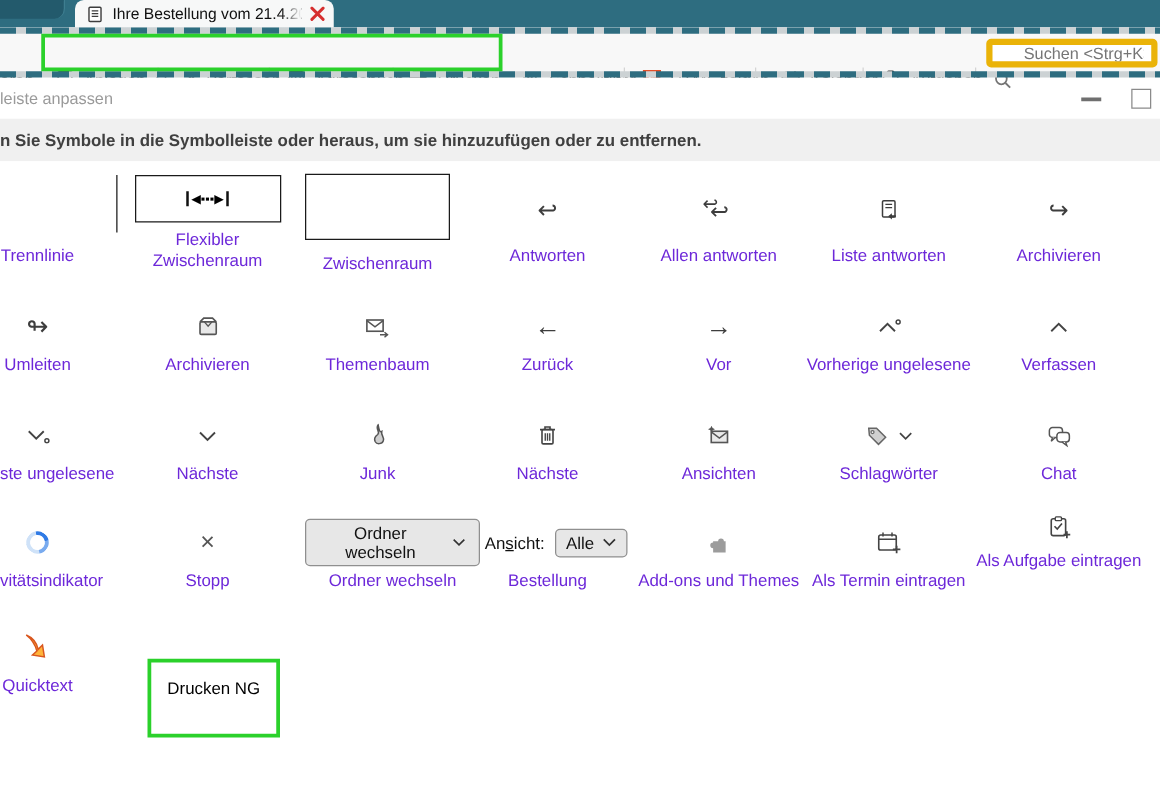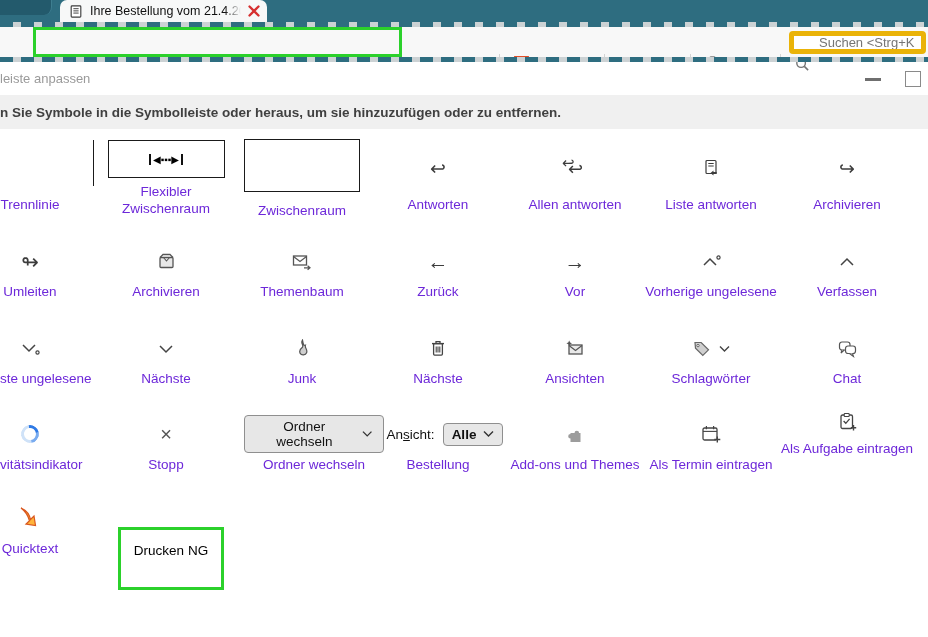--- a/index.html
+++ b/index.html
@@ -424,21 +424,21 @@
               <polyline points="1,1.5 5.5,6 10,1.5" fill="none" stroke="#333" stroke-width="1.4"></polyline>
             </svg>
         </span>
       </div>
       <div class="clabel nowrap">Ordner wechseln</div>
     </div>
     <div class="cell h44" style="left:370px;top:283px;width:150px;">
       <div class="cicon">
         <span class="ansicht-row">
           <span><span>An</span><span class="acckey">s</span><span>icht:</span></span>
-          <span class="ddbtn" style="padding:3px 8px;gap:7px;font-weight:bold;">
+          <span class="ddbtn" style="padding:3px 8px;gap:7px;">
             <span>Alle</span>
             <svg width="11" height="8" viewBox="0 0 11 8">
                 <polyline points="1,1.5 5.5,6 10,1.5" fill="none" stroke="#333" stroke-width="1.4"></polyline>
               </svg>
           </span>
         </span>
       </div>
       <div class="clabel nowrap" style="margin-left:-14px;">Bestellung</div>
     </div>
     <div class="cell h44" style="left:507px;top:283px;">

